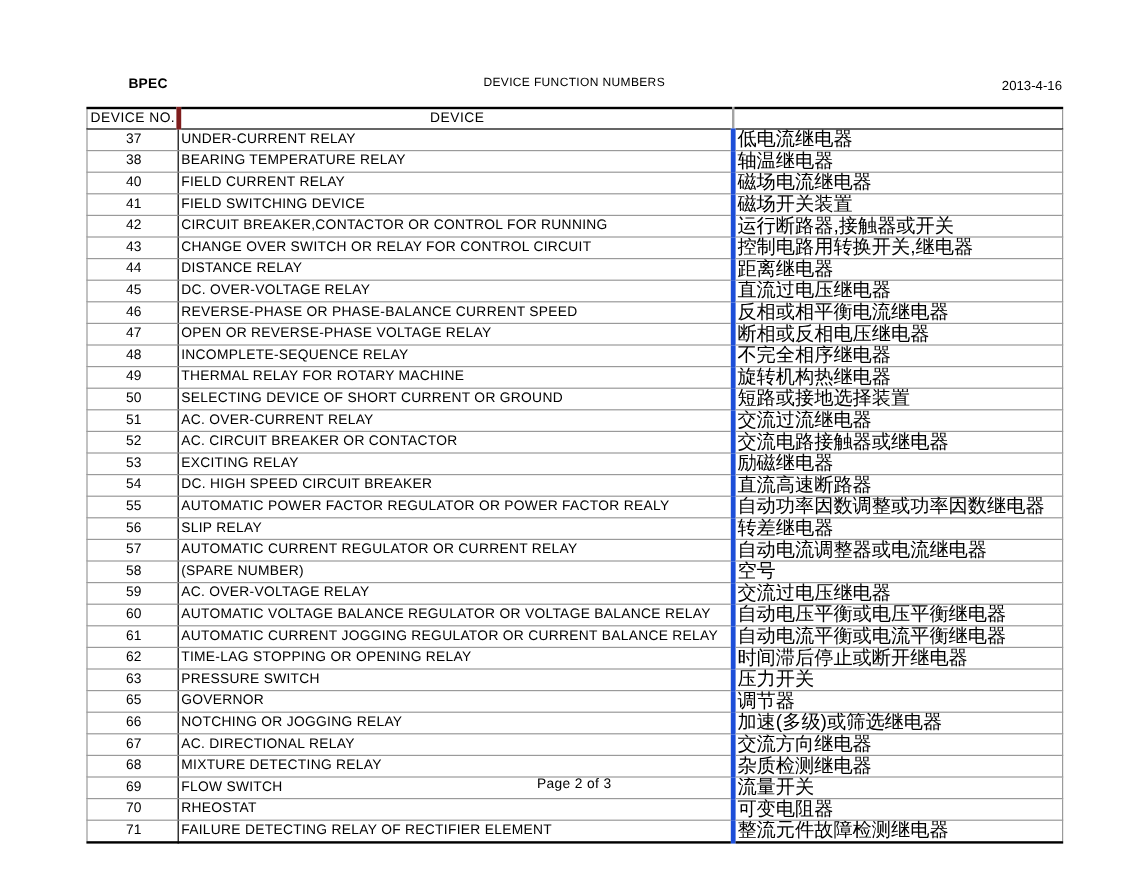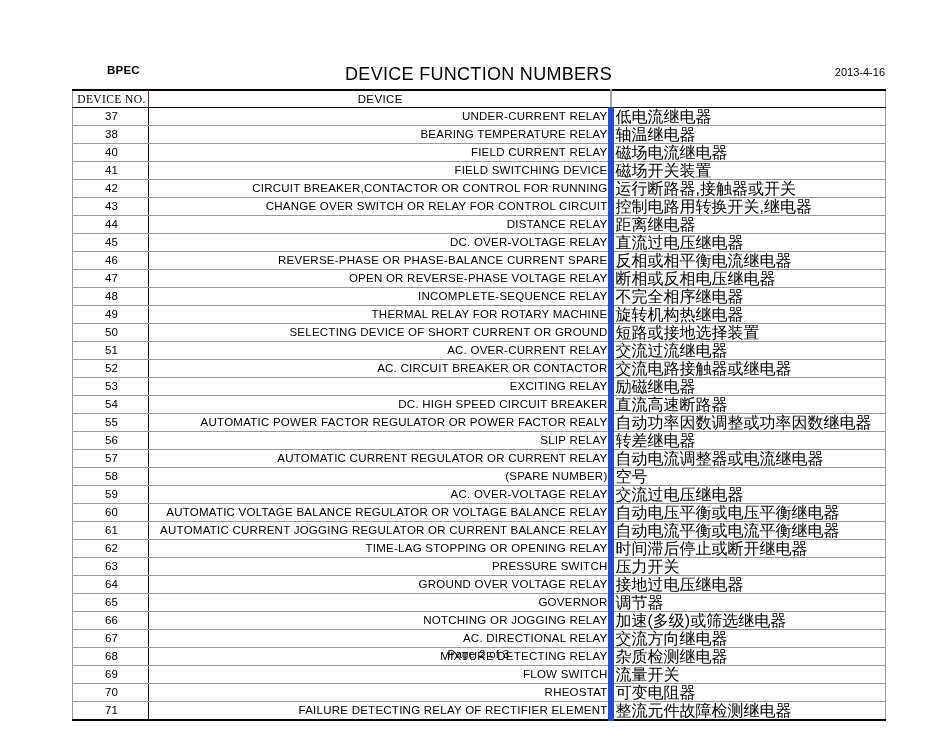--- a/index.html
+++ b/index.html
@@ -41,21 +41,21 @@
     letter-spacing: 0.2px;
     white-space: nowrap;
     margin-left: 35px;
   }
   .doc-header .doc-title {
     position: absolute;
     left: 0;
     right: 0;
     top: 0;
     text-align: center;
-    font-size: 18px;
+    font-size: 10px;
     letter-spacing: 0.3px;
     white-space: nowrap;
   }
   .doc-header .doc-date {
     position: absolute;
     right: 0;
     top: 2px;
     font-size: 11px;
     white-space: nowrap;
   }
@@ -92,40 +92,39 @@
     white-space: nowrap;
   }
   table.device-table thead th {
     border-bottom: 1px solid #000;
     font-weight: normal;
     height: 16px;
   }
   table.device-table th.head-no {
     text-align: center;
     letter-spacing: 0.4px;
-    border-right: 1px solid #7f1d1d;
-    font-family: Liberation Serif, serif;
+    border-right: 4px solid #7f1d1d;
   }
   table.device-table th.head-desc {
     text-align: center;
     letter-spacing: 0.4px;
     border-right: 2px solid #a3a3a3;
   }
   table.device-table th.head-cn {
     text-align: left;
   }
 
   table.device-table td.cell-no {
     text-align: center;
     border-right: 1px solid #000;
     font-size: 11.5px;
   }
   table.device-table td.cell-desc {
-    text-align: right;
-    border-right: 6px solid #1d4ed8;
+    text-align: left;
+    border-right: 4px solid #1d4ed8;
     letter-spacing: 0.25px;
   }
   table.device-table td.cell-cn {
     text-align: left;
     font-size: 16px;
     letter-spacing: 0px;
   }
   table.device-table tbody tr:last-child td {
     border-bottom: none;
   }
@@ -202,21 +201,21 @@
             <td class="cell-desc">DISTANCE RELAY</td>
             <td class="cell-cn">距离继电器</td>
           </tr>
           <tr>
             <td class="cell-no">45</td>
             <td class="cell-desc">DC. OVER-VOLTAGE RELAY</td>
             <td class="cell-cn">直流过电压继电器</td>
           </tr>
           <tr>
             <td class="cell-no">46</td>
-            <td class="cell-desc">REVERSE-PHASE OR PHASE-BALANCE CURRENT SPARE</td>
+            <td class="cell-desc">REVERSE-PHASE OR PHASE-BALANCE CURRENT SPEED</td>
             <td class="cell-cn">反相或相平衡电流继电器</td>
           </tr>
           <tr>
             <td class="cell-no">47</td>
             <td class="cell-desc">OPEN OR REVERSE-PHASE VOLTAGE RELAY</td>
             <td class="cell-cn">断相或反相电压继电器</td>
           </tr>
           <tr>
             <td class="cell-no">48</td>
             <td class="cell-desc">INCOMPLETE-SEQUENCE RELAY</td>
@@ -291,25 +290,20 @@
             <td class="cell-no">62</td>
             <td class="cell-desc">TIME-LAG STOPPING OR OPENING RELAY</td>
             <td class="cell-cn">时间滞后停止或断开继电器</td>
           </tr>
           <tr>
             <td class="cell-no">63</td>
             <td class="cell-desc">PRESSURE SWITCH</td>
             <td class="cell-cn">压力开关</td>
           </tr>
           <tr>
-            <td class="cell-no">64</td>
-            <td class="cell-desc">GROUND OVER VOLTAGE RELAY</td>
-            <td class="cell-cn">接地过电压继电器</td>
-          </tr>
-          <tr>
             <td class="cell-no">65</td>
             <td class="cell-desc">GOVERNOR</td>
             <td class="cell-cn">调节器</td>
           </tr>
           <tr>
             <td class="cell-no">66</td>
             <td class="cell-desc">NOTCHING OR JOGGING RELAY</td>
             <td class="cell-cn">加速(多级)或筛选继电器</td>
           </tr>
           <tr>

